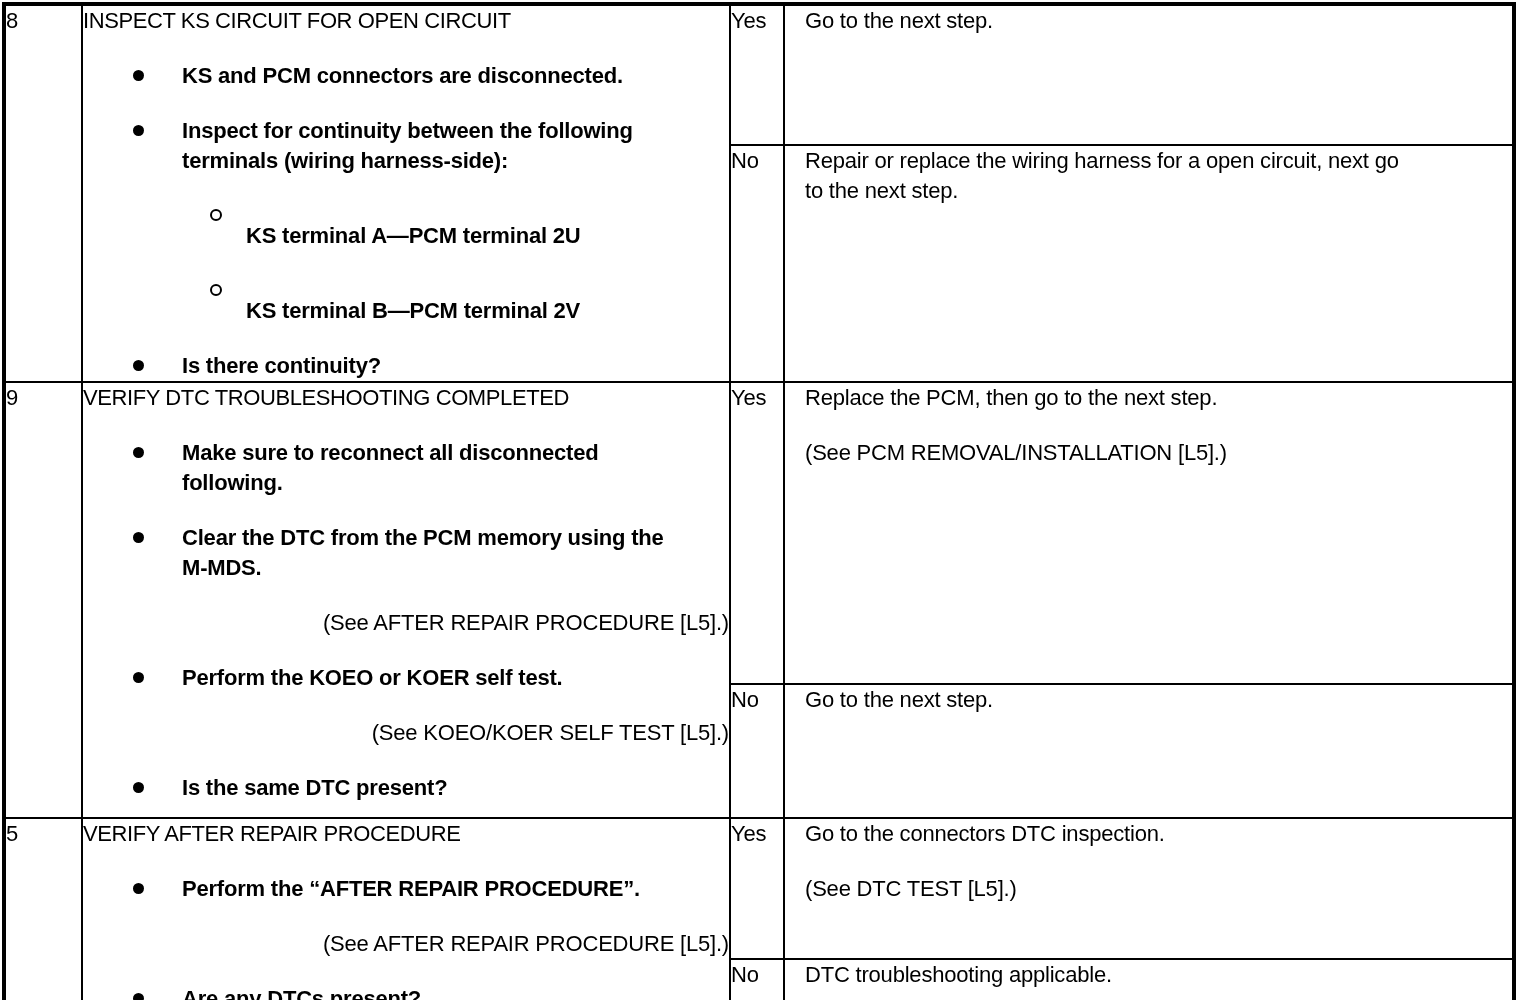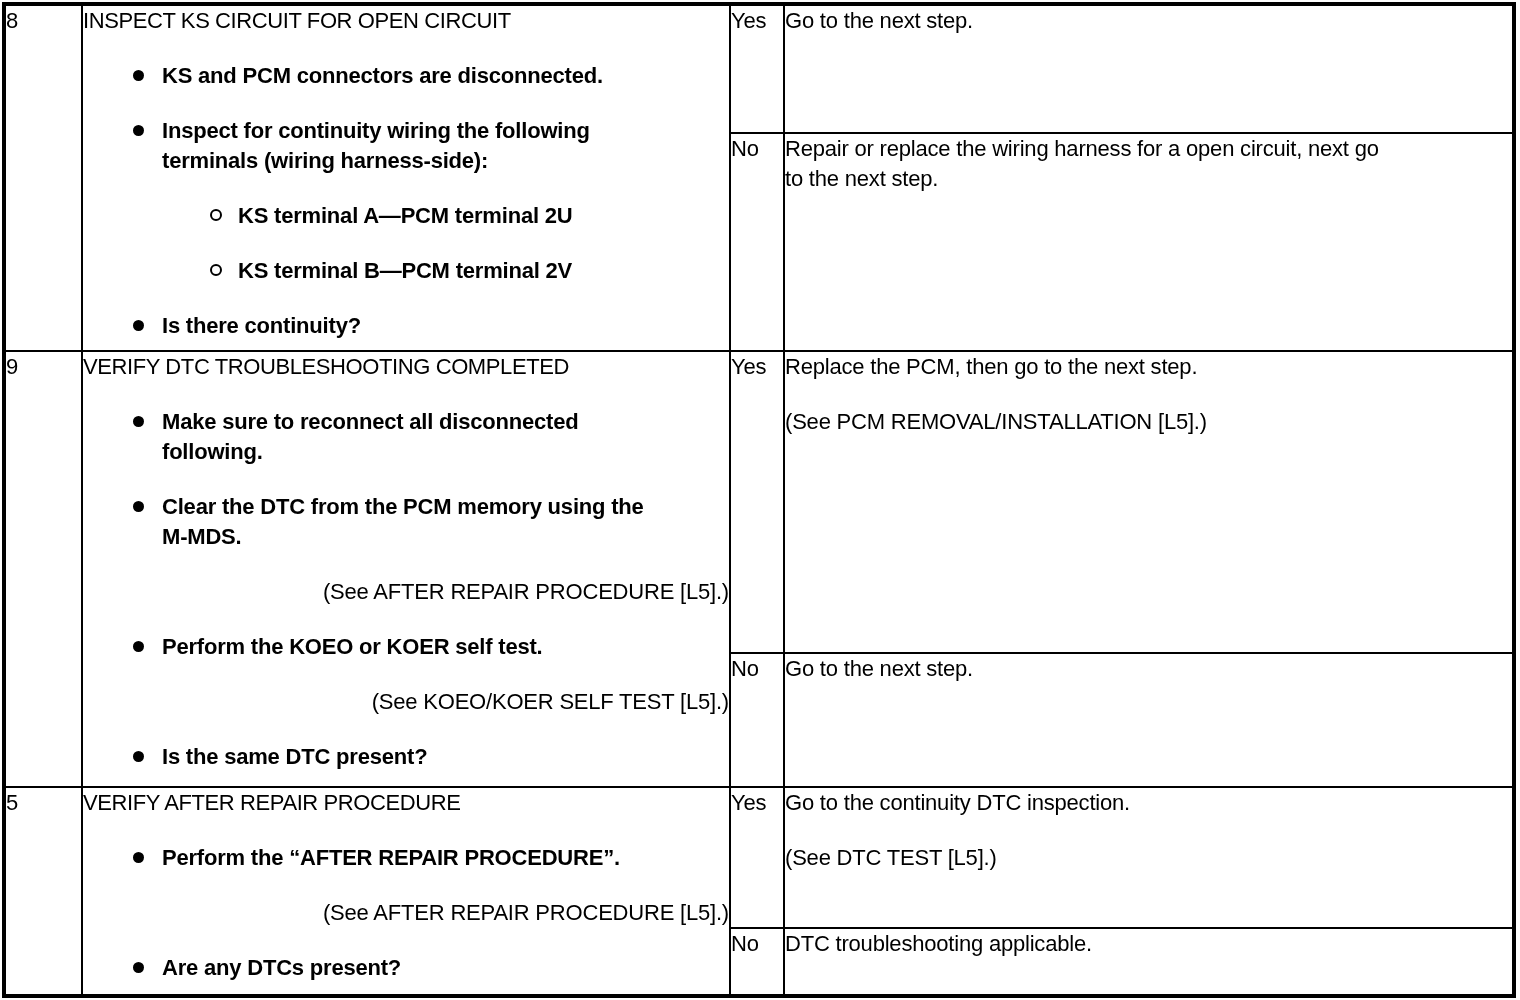--- a/index.html
+++ b/index.html
@@ -57,29 +57,29 @@
 
   .li { display: flex; margin: 25px 0 0 50px; font-weight: bold; }
   .li .marker {
     flex: none;
     width: 11px; height: 11px;
     border-radius: 50%;
     background: #000;
     margin-top: 9px;
   }
   .li .txt { margin-left: 18px; }
-  .li.sub { margin-left: 127px; }
+  .li.sub { margin-left: 127px; flex-direction: column; }
   .li.sub .marker {
     width: 12px; height: 12px;
     background: transparent;
     border: 2.5px solid #000;
     margin-top: 8px;
   }
   .li.sub .txt { margin-left: 16px; }
-  .txt div, .see, .para div { white-space: nowrap; }
+  .txt div, .see, .para div { white-space: nowrap; margin-left: 20px; }
 
   .see { margin: 25px 0 0 79px; text-align: right; }
 
   .para:not(:first-child) { margin-top: 25px; }
 </style>
 </head>
 <body>
 
 <div class="sheet">
   <table class="ts">
@@ -97,21 +97,21 @@
           <div class="title">INSPECT KS CIRCUIT FOR OPEN CIRCUIT</div>
           <div class="li">
             <span class="marker"></span>
             <div class="txt">
                 <div>KS and PCM connectors are disconnected.</div>
               </div>
           </div>
           <div class="li">
             <span class="marker"></span>
             <div class="txt">
-              <div>Inspect for continuity wiring the following</div>
+              <div>Inspect for continuity between the following</div>
               <div>terminals (wiring harness-side):</div>
             </div>
           </div>
           <div class="li sub">
             <span class="marker"></span>
             <div class="txt">
                 <div>KS terminal A—PCM terminal 2U</div>
               </div>
           </div>
           <div class="li sub">
@@ -210,21 +210,21 @@
           <div class="li">
             <span class="marker"></span>
             <div class="txt">
                 <div>Are any DTCs present?</div>
               </div>
           </div>
         </td>
         <td class="yn">Yes</td>
         <td class="act">
           <div class="para">
-              <div>Go to the continuity DTC inspection.</div>
+              <div>Go to the connectors DTC inspection.</div>
             </div>
           <div class="para">
               <div>(See DTC TEST [L5].)</div>
             </div>
         </td>
       </tr>
       <tr class="h-r10b">
         <td class="yn">No</td>
         <td class="act">
           <div class="para">

